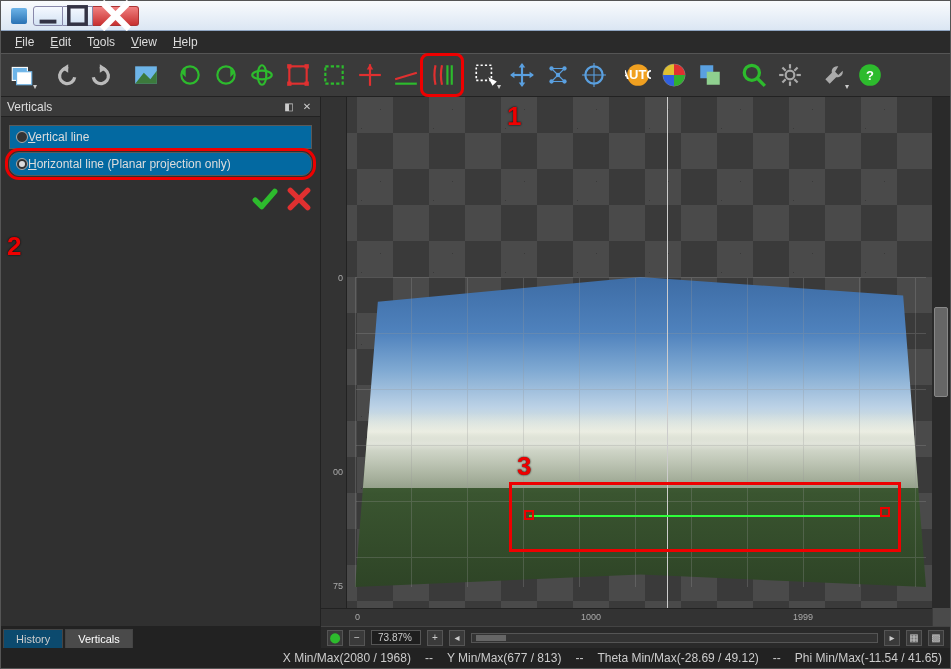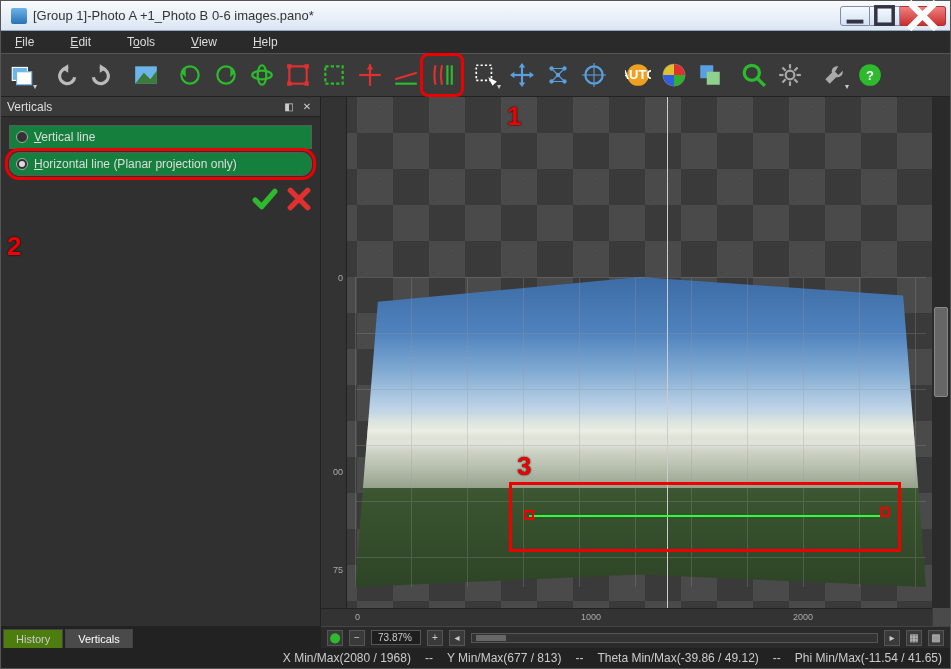--- a/index.html
+++ b/index.html
@@ -10,50 +10,50 @@
   .titlebar { height: 30px; background: linear-gradient(#f9fbfd, #dbe6f3); display: flex; align-items: center; padding: 0 4px; border-bottom: 1px solid #8ea4c1; }
   .titlebar .app-icon { width: 16px; height: 16px; margin: 0 6px; background: linear-gradient(#6db4e8,#2a72b4); border-radius: 2px; }
   .titlebar .title { flex:1; color: #333; font-size: 13px; }
   .win-btns { display:flex; gap:0; }
   .win-btn { width: 30px; height: 20px; border: 1px solid #88a; border-left:none; background: linear-gradient(#f5f9ff,#d3e2f3); display:flex; align-items:center; justify-content:center; color:#334; font-size:11px;}
   .win-btn:first-child{border-left:1px solid #88a; border-radius:3px 0 0 3px;}
   .win-btn.close { background:linear-gradient(#f08080,#c83030); color:#fff; border-color:#a33; border-radius:0 3px 3px 0; width:46px;}
   .win-btn.close svg{stroke:#fff;}
 
   
-  .menubar { height: 22px; background:#2a2a2a; display:flex; align-items:center; padding:0 6px; gap:20px; color:#ddd; }
+  .menubar { height: 22px; background:#2a2a2a; display:flex; align-items:center; padding:0 6px; gap:0; color:#ddd; }
   .menu-item { padding: 2px 8px; cursor:pointer; }
   .menu-item u { text-decoration: underline; }
 
   
   .toolbar { height: 44px; background:#3a3a3a; display:flex; align-items:center; padding:0 4px; gap:2px; border-top:1px solid #555; border-bottom:1px solid #222;}
   .tbtn { width:34px; height:34px; display:flex; align-items:center; justify-content:center; border-radius:3px; position:relative;}
   .tsep { width:6px; }
   .tbtn svg { width:26px; height:26px; }
   .tbtn.highlight { outline:3px solid #e00; outline-offset:2px; }
   .tbtn.dropdown::after{content:"▾"; position:absolute; right:2px; bottom:1px; font-size:8px; color:#ccc;}
 
   
   .main { flex:1; display:flex; min-height:0; background:#2d2d2d;}
   .side { width: 320px; background:#303030; display:flex; flex-direction:column; border-right:1px solid #222;}
   .panel-header { height:20px; background:#3a3a3a; color:#ddd; display:flex; align-items:center; padding:0 6px; font-size:11px; border-bottom:1px solid #222;}
   .panel-header .spacer{flex:1;}
   .panel-header .pbtn{ width:14px; height:14px; color:#ccc; margin-left:4px; font-size:10px; display:flex; align-items:center; justify-content:center;}
   .panel-body { flex:1; padding:8px 8px; color:#ddd; position:relative;}
   .opt-label { font-weight:bold; margin-bottom:6px; display:block; font-size:11px;}
-  .radio-row { display:flex; align-items:center; padding:4px 6px; gap:6px; background:#15803d; border:1px solid #5a5a5a; margin-bottom:3px; font-size:11px;}
+  .radio-row { display:flex; align-items:center; padding:4px 6px; background:#0369a1; border:1px solid #5a5a5a; margin-bottom:3px; font-size:11px;}
   .radio-row.sel { outline:3px solid #e00; outline-offset:1px;border-radius:10px;}
   .radio-dot { width:12px; height:12px; border-radius:50%; border:1px solid #aaa; background:#333; display:flex; align-items:center; justify-content:center;}
   .radio-dot.on::after{content:""; width:6px; height:6px; border-radius:50%; background:#ddd;}
   .action-row { display:flex; justify-content:flex-end; gap:8px; margin-top:10px;}
   .action-row svg{width:26px;height:26px;}
   .annot-num { position:absolute; font-size:26px; font-weight:bold; color:#e00; text-shadow:0 0 2px #000;}
 
   .side-tabs { height:22px; background:#222; display:flex; align-items:flex-end; padding:0 2px; gap:2px;}
-  .stab { padding:3px 12px; background:#4d7c0f; color:#ccc; font-size:11px; border:1px solid #444; border-bottom:none; }
+  .stab { padding:3px 12px; background:#0c4a6e; color:#ccc; font-size:11px; border:1px solid #444; border-bottom:none; }
   .stab.active{ background:#4a4a4a; color:#fff;}
 
   
   .canvas-wrap { flex:1; display:flex; flex-direction:column; min-width:0;}
   .canvas { flex:1; position:relative; overflow:hidden; background:#3a3a3a;}
   .checker { position:absolute; inset:0;
     background-image:
       linear-gradient(45deg,#4a4a4a 25%,transparent 25%),
       linear-gradient(-45deg,#4a4a4a 25%,transparent 25%),
       linear-gradient(45deg,transparent 75%,#4a4a4a 75%),
@@ -95,21 +95,20 @@
   .vb-spacer .th{position:absolute; left:4px; top:1px; bottom:1px; width:30px; background:#666;}
   .statusbar { height:20px; background:#222; color:#ccc; display:flex; align-items:center; justify-content:flex-end; padding:0 8px; gap:14px; font-size:10px;}
 </style>
 </head>
 <body>
 
 <div class="window-frame">
 
   <div class="titlebar">
     <div class="app-icon"></div>
-    <div class="title">[Group 1]-Photo A +1_Photo B 0-6 images.pano*</div>
     <div class="win-btns">
       <div class="win-btn">
           <svg viewBox="0 0 10 10">
             <line x1="2" y1="7" x2="8" y2="7" stroke="#334" stroke-width="1.4"></line>
           </svg>
         </div>
       <div class="win-btn">
           <svg viewBox="0 0 10 10">
             <rect x="2" y="2" width="6" height="6" fill="none" stroke="#334" stroke-width="1.2"></rect>
           </svg>
@@ -352,26 +351,26 @@
         <div class="hline" style="left:208px; top:418px; width:356px;"></div>
         <div class="handle" style="left:203px; top:413px;"></div>
         <div class="handle" style="left:559px; top:410px;"></div>
 
         <div class="annot-num" style="left:186px; top:4px;">1</div>
         <div class="annot-num" style="left:196px; top:354px;">3</div>
 
         <div class="ruler-v">
           <span class="tick-label" style="right:3px; top:176px;">0</span>
           <span class="tick-label" style="right:3px; top:370px;">00</span>
-          <span class="tick-label" style="right:3px; top:468px;">75</span>
+          <span class="tick-label" style="right:3px; top:484px;">75</span>
         </div>
         <div class="ruler-h">
           <span class="tick-label" style="left:34px; top:3px;">0</span>
           <span class="tick-label" style="left:260px; top:3px;">1000</span>
-          <span class="tick-label" style="left:472px; top:3px;">2000</span>
+          <span class="tick-label" style="left:472px; top:3px;">1999</span>
         </div>
         <div class="vscroll">
             <div class="thumb"></div>
           </div>
       </div>
 
       <div class="viewbar">
         <span class="vb-btn" style="color:#2dbb2d;">⬤</span>
         <span class="vb-btn">−</span>
         <span class="zoom-box">73.87%</span>
@@ -385,17 +384,17 @@
         <span class="vb-btn">▩</span>
       </div>
     </div>
   </div>
 
   <div class="statusbar">
     <span>X Min/Max(2080 / 1968)</span>
     <span>--</span>
     <span>Y Min/Max(677 / 813)</span>
     <span>--</span>
-    <span>Theta Min/Max(-39.86 / 49.12)</span>
+    <span>Theta Min/Max(-28.69 / 49.12)</span>
     <span>--</span>
     <span>Phi Min/Max(-11.54 / 41.65)</span>
   </div>
 </div>
 
 </body></html>

